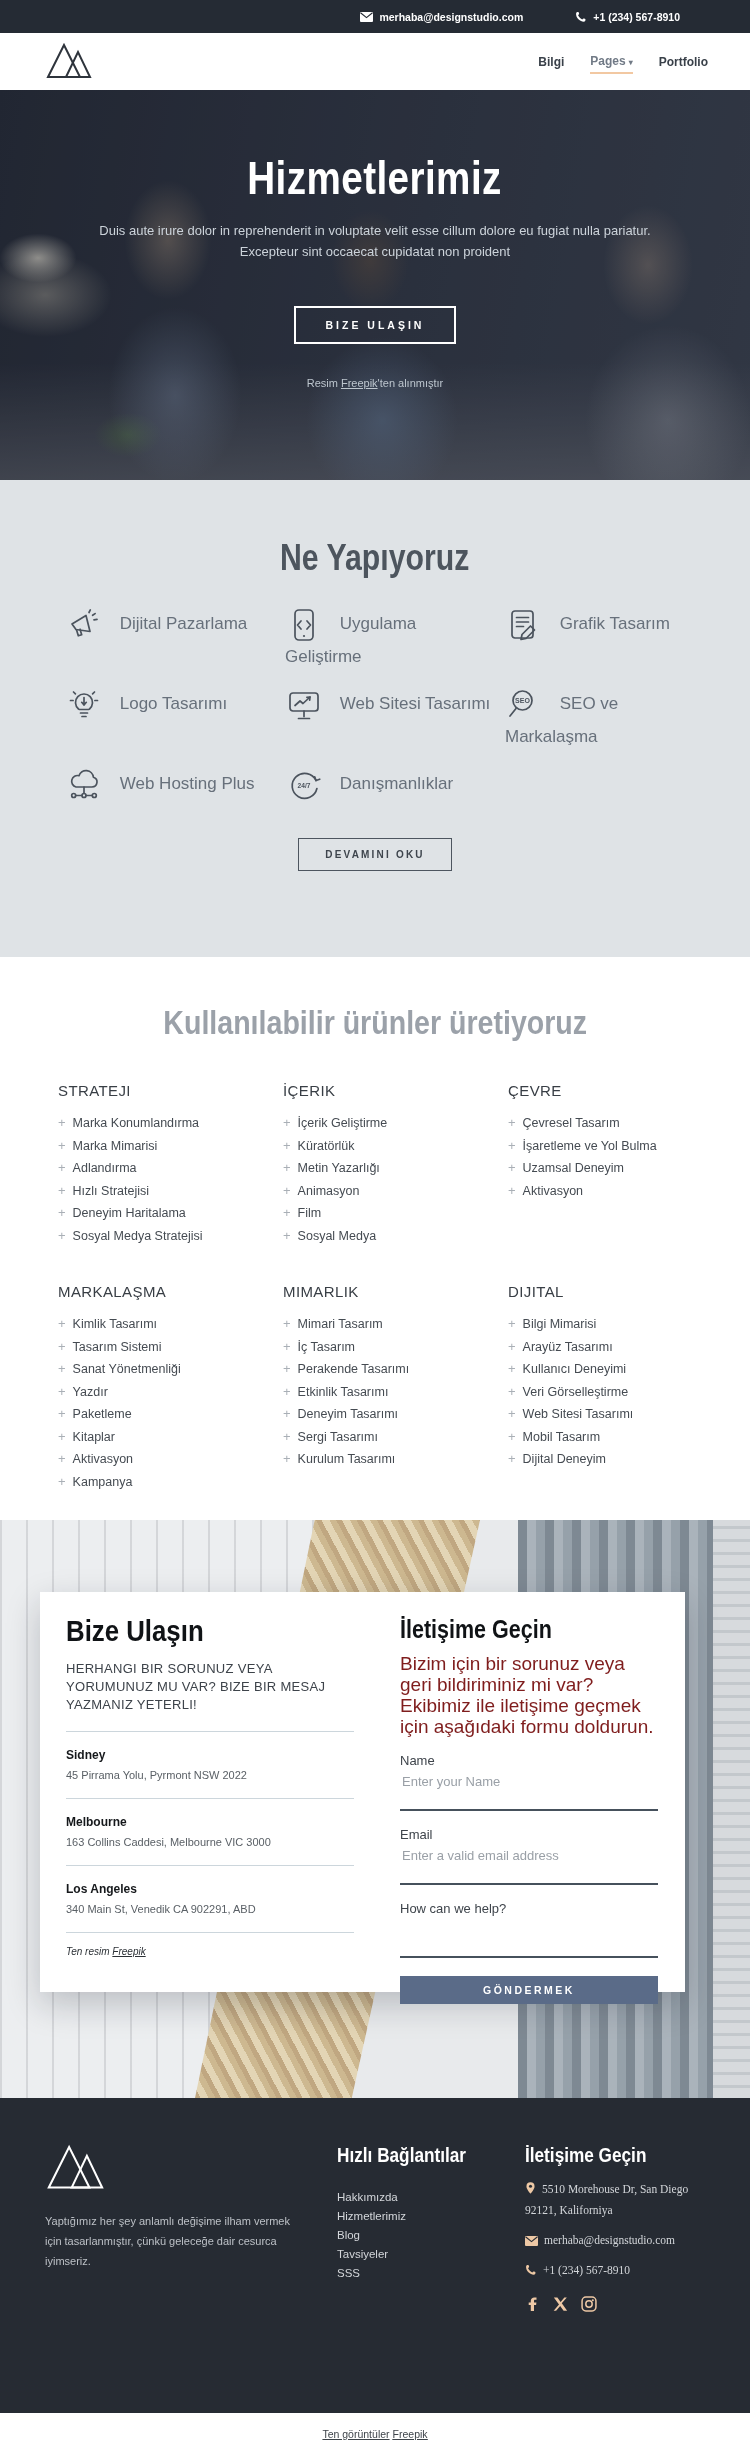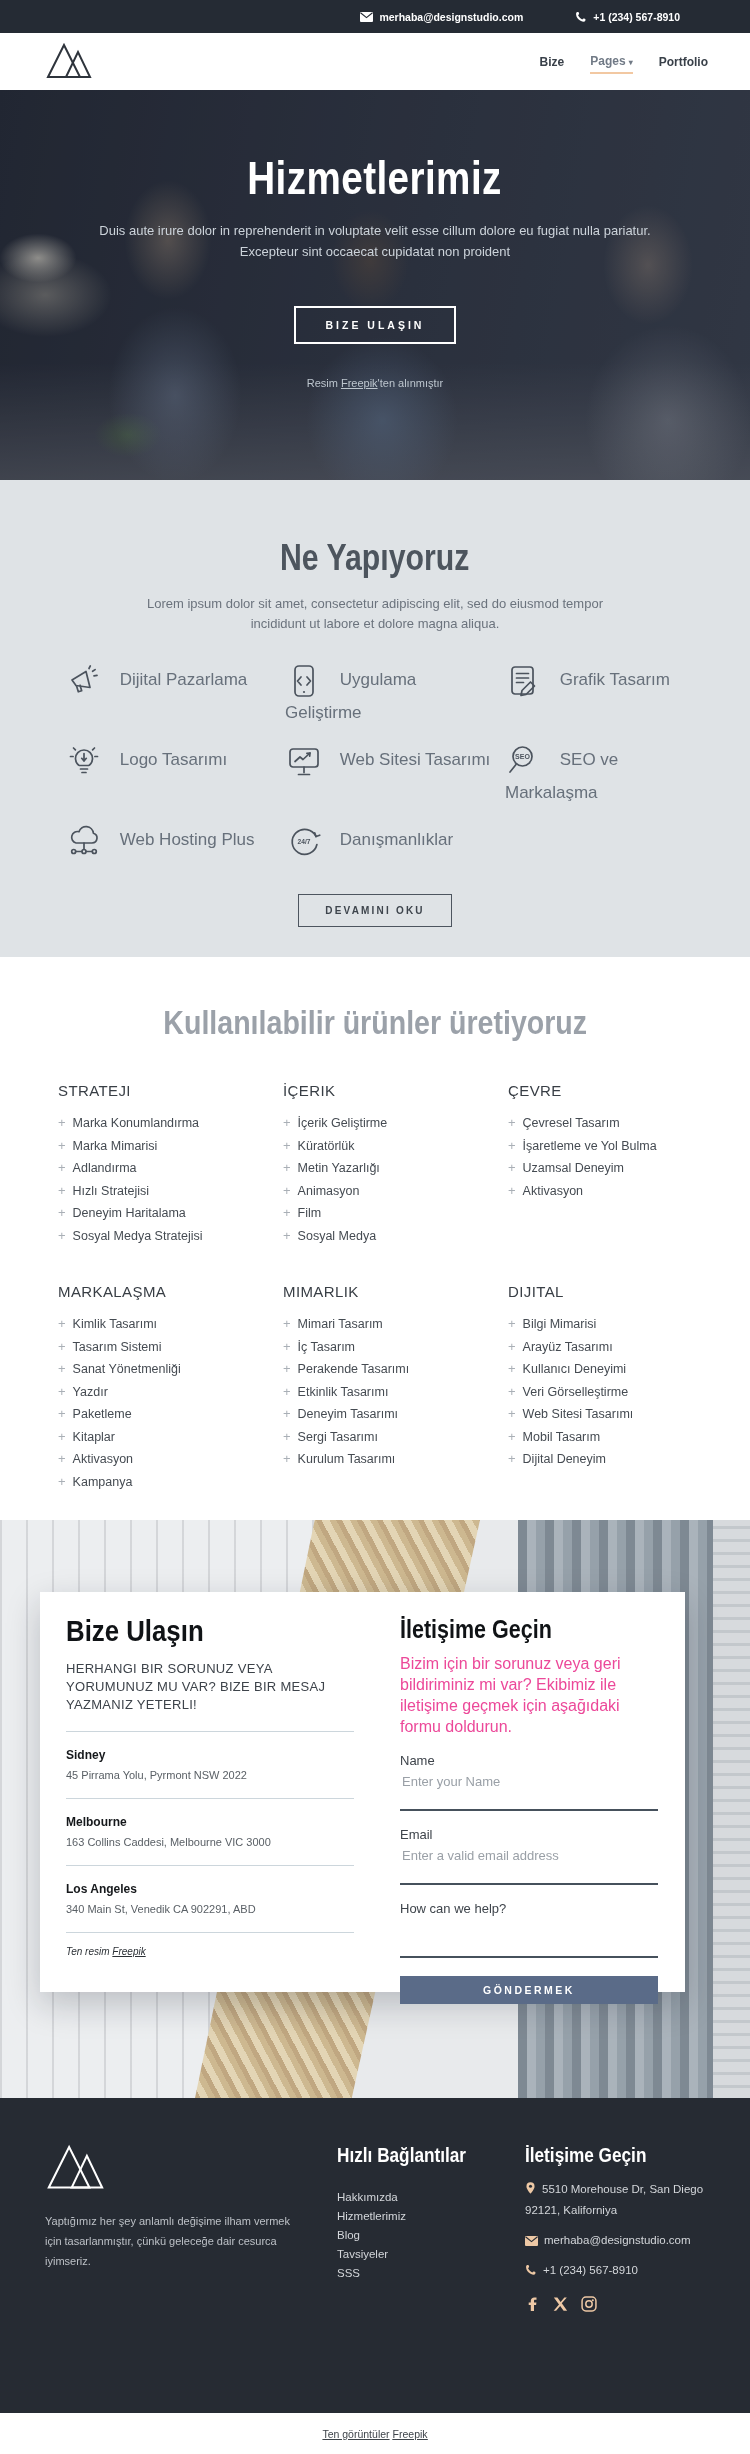--- a/index.html
+++ b/index.html
@@ -80,39 +80,39 @@
           box-shadow:0 12px 32px rgba(20,25,35,.22); }
   .card-left { position:absolute; left:26px; top:22px; width:288px; }
   .card-title { font-size:30px; font-weight:bold; color:#101316; line-height:34px; }
   .card-sub { margin-top:12px; font-size:13px; color:#3d434a; letter-spacing:.3px; line-height:18px; }
   .divider { border:none; border-top:1px solid #ccd6dc; margin-top:17px; }
   .office-city { margin-top:16px; font-size:12px; font-weight:bold; color:#15181b; }
   .office-addr { margin-top:7px; font-size:11px; color:#5a6066; }
   .card-credit { margin-top:13px; font-size:10px; font-style:italic; color:#2c3136; }
   .card-form { position:absolute; left:360px; top:22px; width:258px; }
   .form-title { font-size:25px; font-weight:bold; color:#101316; line-height:30px; }
-  .form-desc { margin-top:9px; font-size:16px; color:#ec4899; line-height:21px; }
+  .form-desc { margin-top:9px; font-size:19px; color:#7f1d1d; line-height:21px; }
   .f-label { display:block; margin-top:16px; font-size:13px; color:#3e444b; }
   .f-input { width:100%; border:none; border-bottom:2px solid #46515c; background:transparent; font-family:inherit;
              font-size:13px; color:#333; padding:6px 2px 20px; outline:none; }
   .f-input::placeholder { color:#9aa0a7; }
   .f-area { height:42px; resize:none; }
   .submit { margin-top:14px; width:100%; height:28px; background:#5a6b88; color:#fff; border:none; font-family:inherit;
             font-size:10.5px; font-weight:bold; letter-spacing:2.5px; cursor:pointer; }
 
   
   .footer { height:315px; background:#262b33; position:relative; }
   .f-col1 { position:absolute; left:45px; top:45px; width:250px; }
   .f-about { margin-top:18px; font-size:11px; color:#bcc0c6; line-height:20px; }
   .f-col2 { position:absolute; left:337px; top:44px; }
   .f-col3 { position:absolute; left:525px; top:44px; width:205px; }
   .f-head { font-size:20px; font-weight:bold; color:#fff; line-height:26px; }
   .f-links { margin-top:20px; }
   .f-links a { display:block; font-size:11.5px; color:#d3d6da; line-height:19px; }
-  .f-row { margin-top:13px; font-size:11.5px; color:#d3d6da; line-height:17px; }
+  .f-row { margin-top:13px; font-size:11.5px; color:#d3d6da; line-height:17px;font-family:Liberation Serif, serif; }
   .f-row svg { vertical-align:-2px; margin-right:6px; }
   .f-addr2 { margin-top:4px; }
   .socials { margin-top:17px; display:flex; gap:13px; }
 
   
   .bottom { height:41px; background:#fff; display:flex; align-items:center; justify-content:center;
             font-size:10.5px; color:#3e444a; gap:3px;text-decoration:underline; }
 </style>
 </head>
 <body>
@@ -136,39 +136,38 @@
   </header>
 
   <nav class="nav">
     <a class="logo">
       <svg width="52" height="36" viewBox="0 0 52 36" fill="none" stroke="#2e343c" stroke-width="2">
         <path d="M3 35 L19 3 L35 35 Z"></path>
           <path d="M21 35 L33 10 L45 35 Z"></path>
       </svg>
     </a>
     <div class="menu">
-      <a class="menu-item">Bize</a>
+      <a class="menu-item">Bilgi</a>
       <a class="menu-item active"><span>Pages</span><span class="chev">▾</span></a>
       <a class="menu-item">Portfolio</a>
     </div>
   </nav>
 
   <section class="hero">
     <div class="hero-shade"></div>
     <div class="hero-content">
       <h1 class="hero-title"><span class="cond">Hizmetlerimiz</span></h1>
       <p class="hero-sub">Duis aute irure dolor in reprehenderit in voluptate velit esse cillum dolore eu fugiat nulla pariatur. Excepteur sint occaecat cupidatat non proident</p>
       <div><button class="hero-cta">BIZE ULAŞIN</button></div>
       <p class="hero-credit"><span>Resim </span><a class="underline">Freepik</a><span>'ten alınmıştır</span></p>
     </div>
   </section>
 
   <section class="what">
     <h2 class="sec-title"><span class="cond">Ne Yapıyoruz</span></h2>
-    <p class="what-sub">Lorem ipsum dolor sit amet, consectetur adipiscing elit, sed do eiusmod tempor incididunt ut labore et dolore magna aliqua.</p>
 
     <div class="svc-grid">
       <div class="svc">
         <svg class="s-icon" viewBox="0 0 38 38">
             <path class="st" d="M7 18 L21 9.5 L25 25.5 L11 23.5 Z"></path>
             <path class="st" d="M11.5 23.8 l1.8 6 3.4-1 -1.7-5.6"></path>
             <path class="st" d="M24 6.5 l1.3-2.6 M27.6 9.3 l2.5-1.7 M29 13.8 l3-.4"></path>
           </svg>
         <span>Dijital Pazarlama</span>
       </div>

